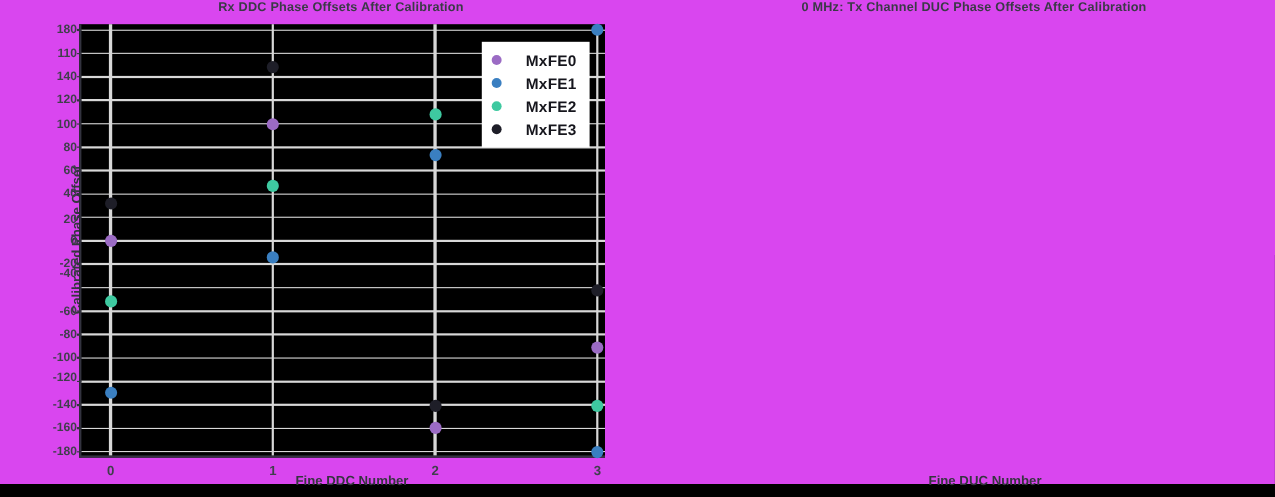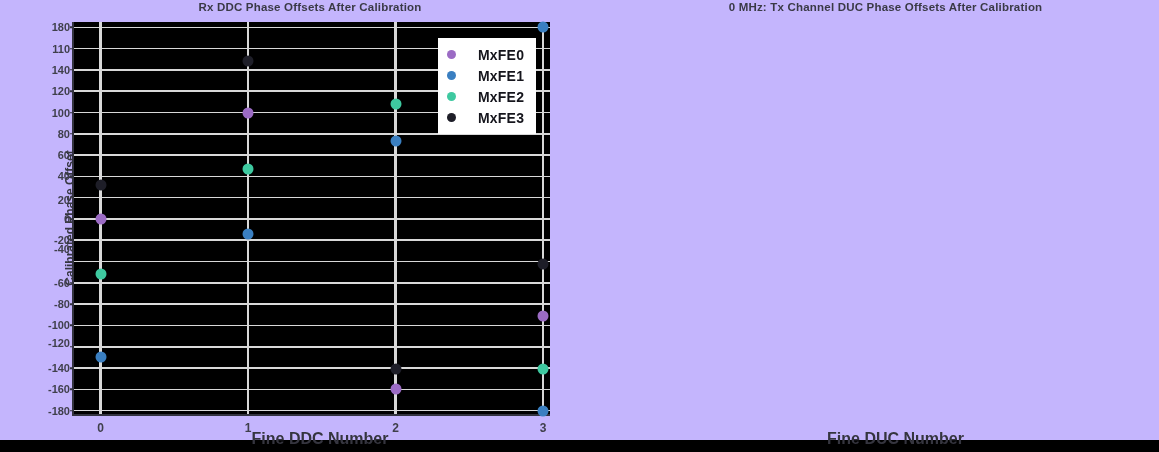--- a/index.html
+++ b/index.html
@@ -10,21 +10,21 @@
   body {
     width: 1159px;
     height: 452px;
     font-family: "Liberation Sans", sans-serif;
     overflow: hidden;
   }
   .page {
     position: relative;
     width: 1159px;
     height: 440px;
-    background: #c4b5fd;
+    background: #d946ef;
   }
   .panel {
     position: absolute;
     top: 0;
     height: 452px;
   }
   #panel-left  { left: 0;   width: 580px; }
   #panel-right { left: 576px; width: 579px; }
 
   .chart-title {
@@ -86,21 +86,21 @@
     background: #33333f;
     transform: translateY(-50%);
   }
 
   .axis-label-x {
     position: absolute;
     left: 0;
     width: 100%;
     text-align: center;
     top: 430px;
-    font-size: 16px;
+    font-size: 12px;
     font-weight: bold;
     color: #35353f;
     white-space: nowrap;
   }
   #panel-left .axis-label-x  { padding-left: 60px; box-sizing: border-box; }
   #panel-right .axis-label-x { padding-left: 60px; box-sizing: border-box; }
 
   .axis-label-y {
     position: absolute;
     left: 2px;

